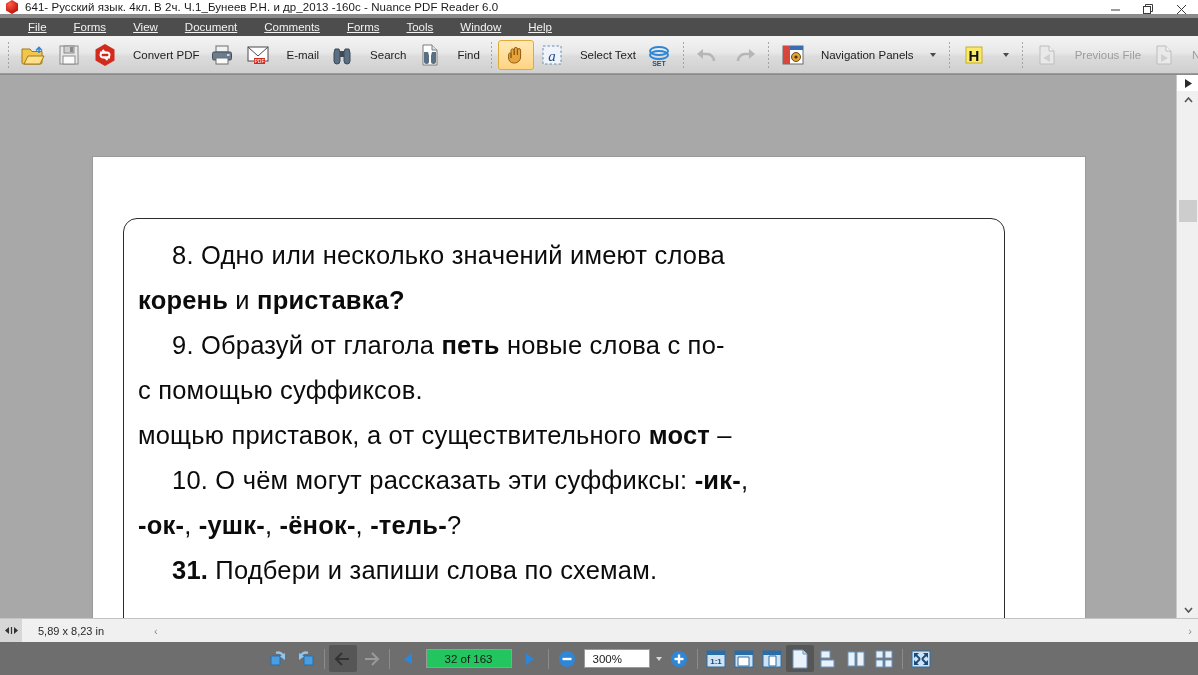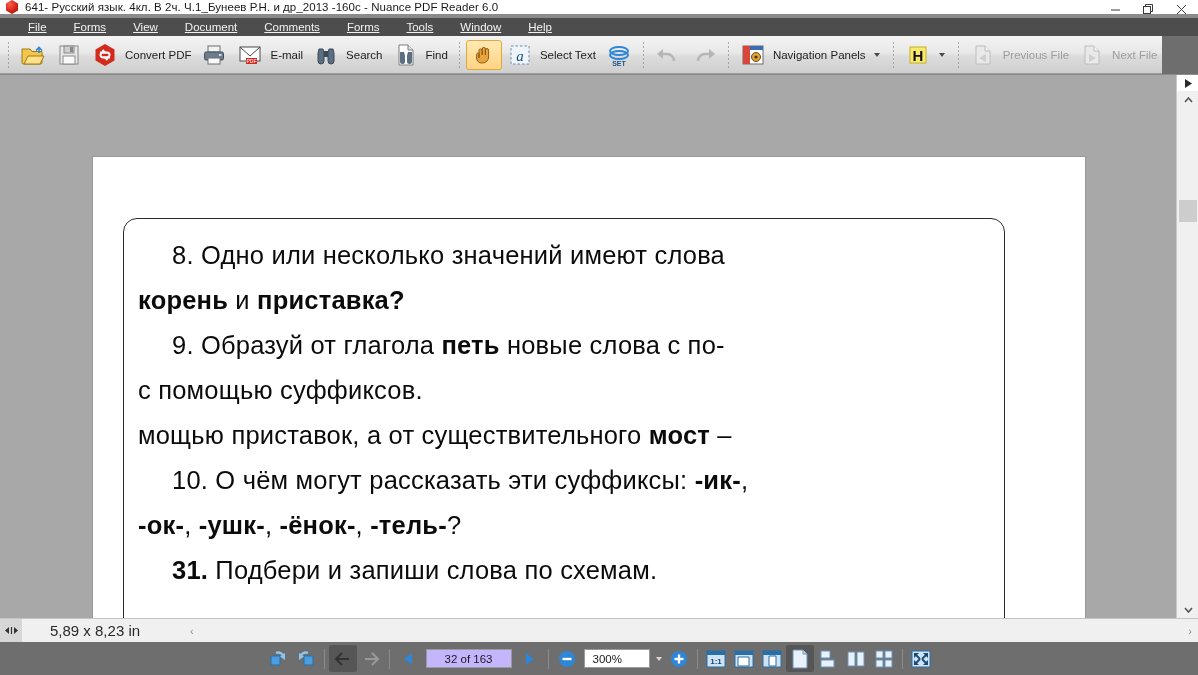--- a/index.html
+++ b/index.html
@@ -58,21 +58,21 @@
     background: linear-gradient(to bottom,#f4f4f4 0%,#e8e8e8 45%,#dcdcdc 55%,#cfcfcf 100%);
     border-bottom:1px solid #9a9a9a;
     display:flex; align-items:center; padding-left:2px;
   }
   .grip { width:7px; height:26px; margin:0 3px; flex:0 0 auto;
     background-image: radial-gradient(circle, #9a9a9a 40%, transparent 41%);
     background-size:3px 4px; background-repeat:repeat-y; background-position:center;
     opacity:.85;
   }
   .tbtn {
-    height:30px; display:flex; align-items:center; gap:7px; padding:0 4px; flex:0 0 auto;
+    height:30px; display:flex; align-items:center; gap:15px; padding:0 4px; flex:0 0 auto;
     font-size:11.5px; color:#1d1d1d; white-space:nowrap; border:1px solid transparent; border-radius:3px;
   }
   .tbtn.active {
     background: linear-gradient(to bottom,#ffe9b4,#ffd484);
     border:1px solid #e0a93a;
   }
   .tbtn.disabled { color:#9d9d9d; }
   .ico { width:26px; height:26px; flex:0 0 auto; display:block; }
   .caretdn { width:9px; height:26px; display:flex; align-items:center; justify-content:center; }
   .caretdn:after { content:""; border-left:3.5px solid transparent; border-right:3.5px solid transparent;
@@ -123,35 +123,35 @@
   }
   .vs-thumb {
     position:absolute; left:2px; top:125px; width:18px; height:22px; background:#cdcdcd;
   }
   .statusbar {
     position:absolute; left:0; top:618px; width:1198px; height:24px;
     background:#f0f0f0; border-top:1px solid #c4c4c4; display:flex; align-items:center;
   }
   .sb-resize { width:22px; height:24px; display:flex; align-items:center; justify-content:center;
                background:#d7d7d7; color:#333; font-size:11px; }
-  .sb-size { font-size:15px; color:#2a2a2a; margin-left:28px; white-space:nowrap; }
+  .sb-size { font-size:11px; color:#2a2a2a; margin-left:16px; white-space:nowrap; }
   .sb-larrow { margin-left:50px; color:#8d8d8d; font-size:11px; }
   .sb-rarrow { margin-left:auto; margin-right:6px; color:#8d8d8d; font-size:11px; }
 
   
   .bottombar {
     position:absolute; left:0; top:642px; width:1198px; height:33px;
     background:#6e6e6e; display:flex; align-items:center; justify-content:center;
   }
   .bgroup { display:flex; align-items:center; height:27px; }
   .bbtn { width:28px; height:27px; display:flex; align-items:center; justify-content:center; flex:0 0 auto;}
   .bbtn.sel { background:#565656; border-radius:2px; }
   .bsep { width:1px; height:20px; background:#8b8b8b; margin:0 4px; }
   .pagefield {
-    width:86px; height:19px; background:#c4b5fd; border:1px solid #9a9a9a;
+    width:86px; height:19px; background:#22c55e; border:1px solid #9a9a9a;
     font-size:11.5px; color:#1a1a1a; display:flex; align-items:center; justify-content:center;
     margin:0 4px;
   }
   .zoomfield {
     width:66px; height:19px; background:#fff; border:1px solid #9a9a9a;
     font-size:11.5px; color:#1a1a1a; display:flex; align-items:center; padding-left:8px;
     margin:0 3px;
   }
   .zcaret { width:12px; height:19px; display:flex; align-items:center; justify-content:center; }
   .zcaret:after { content:""; border-left:3.5px solid transparent; border-right:3.5px solid transparent;

